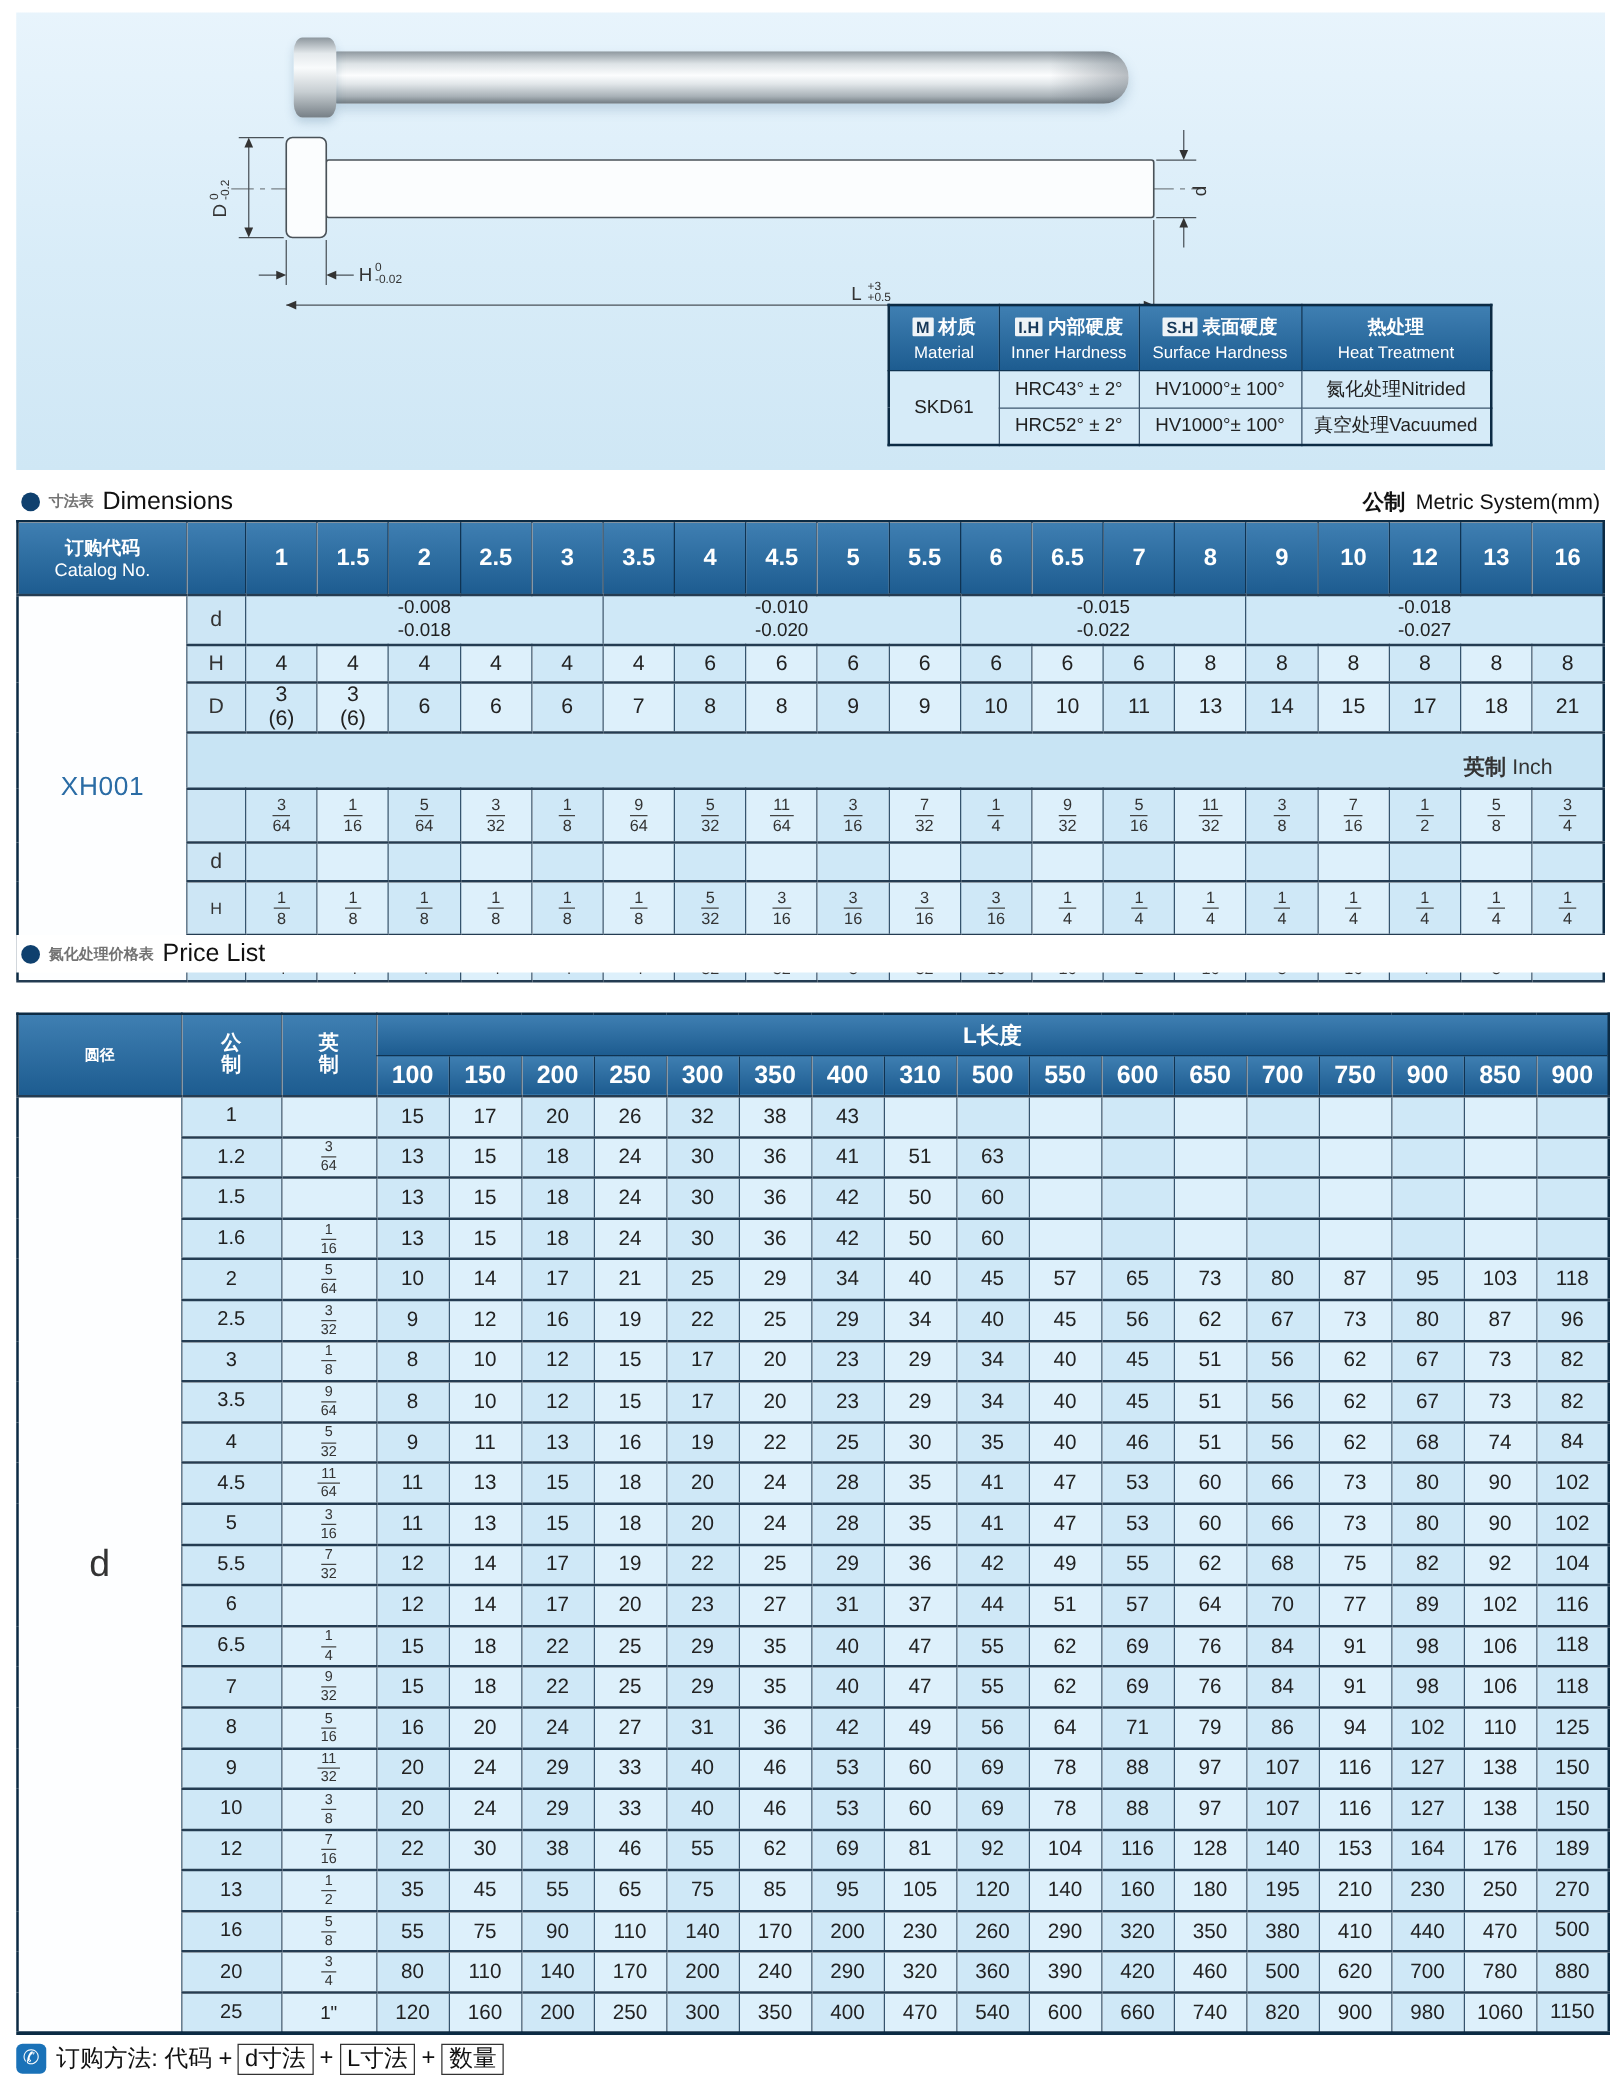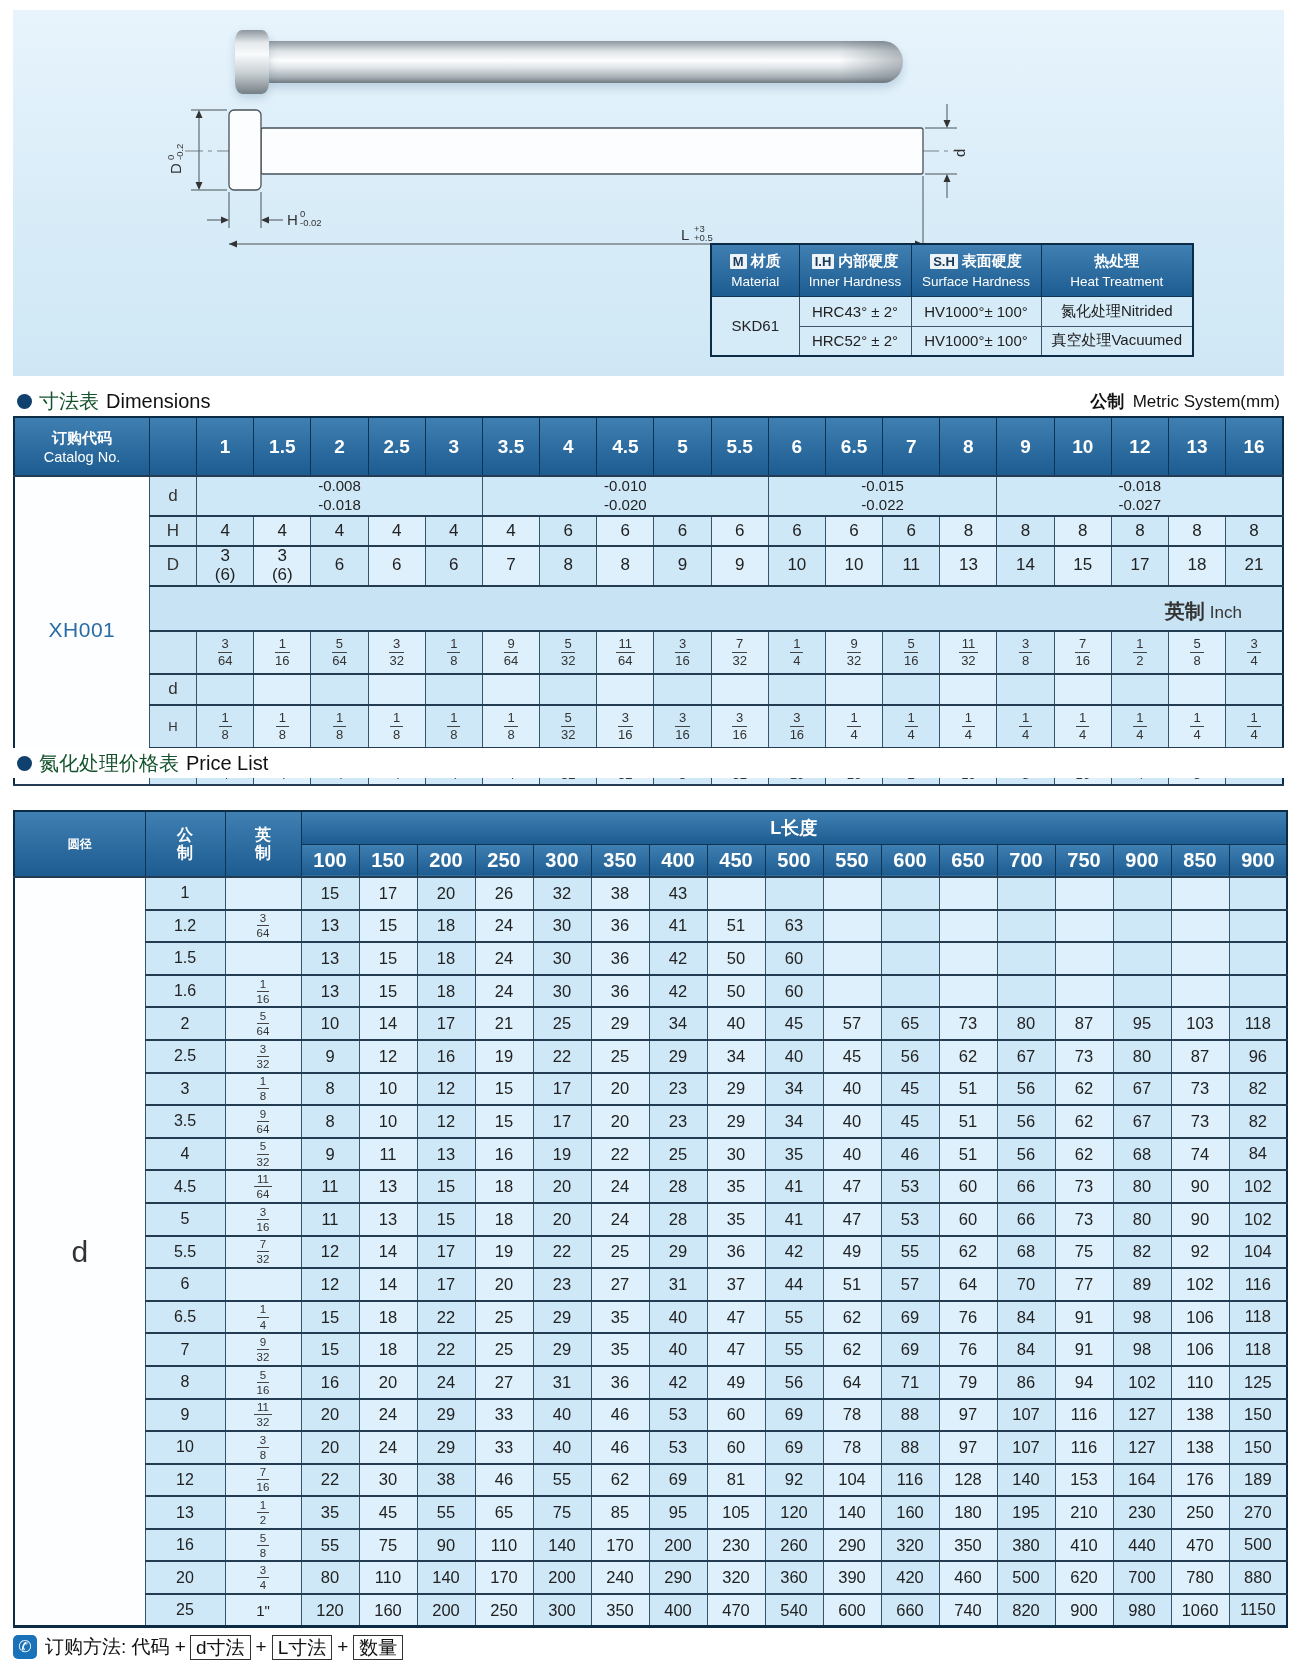--- a/index.html
+++ b/index.html
@@ -31,21 +31,21 @@
 .mat th{background:linear-gradient(180deg,var(--hdr-l),var(--hdr));color:#fff;font-size:15px;font-weight:bold;height:52px;border:1px solid #0f3352;padding:2px;text-align:center}
 .mat th .en{font-weight:normal;font-size:13.5px;margin-top:3px}
 .mat .badge{display:inline-block;background:#eef3f7;color:#17395a;font-size:13px;font-weight:bold;line-height:15px;padding:0 3px;margin-right:4px;border-radius:1px}
 .mat .badge:empty{display:none}
 .mat td{background:#d6ebf8;border:1px solid #3d566e;font-size:15px;color:#222;text-align:center;height:30px}
 
 
 .secbar{position:absolute;left:13px;width:1271px;height:30px;display:flex;align-items:center;justify-content:space-between;background:#fff;padding:0 4px}
 .secbar .lft{display:flex;align-items:center}
 .bullet{width:15px;height:15px;border-radius:50%;background:#0f406e;display:inline-block;margin-right:7px}
-.sec-zh{font-size:20px;font-weight:normal;color:#14532d;margin-right:7px}
+.sec-zh{font-size:12px;font-weight:bold;color:#737373;margin-right:7px}
 .sec-en{font-size:20px;color:#111}
 .unit-zh{font-size:17px;font-weight:bold;color:#111;margin-right:4px}
 .unit-en{font-size:17px;color:#111}
 #dim-bar{top:386px}
 #price-bar{top:748px}
 
 
 .grid{position:absolute;left:13px;width:1271px;border-collapse:collapse;table-layout:fixed;border:2px solid #0c2b44}
 .grid th,.grid td{border:1px solid #35546e;overflow:hidden;text-align:center;padding:0}
 .grid td{border-top-width:2px;border-bottom-width:2px;border-top-color:#243c52;border-bottom-color:#243c52;color:var(--ink)}
@@ -62,21 +62,21 @@
 .dim-grid .cat-h div:first-child{font-size:15px;font-weight:bold}
 .dim-grid .cat-h div:last-child{font-size:14.5px;font-weight:normal;margin-top:1px}
 .dim-grid .cat-cell{background:#fdfeff;font-size:21px;color:var(--accent);letter-spacing:.5px}
 .dim-grid .sub{font-size:17px;color:#333}
 .dim-grid .trow td{height:38px}
 .dim-grid .tol{font-size:15px;line-height:1.25;background:var(--cell)}
 .dim-grid .mrow td{height:30px;font-size:17px}
 .dim-grid .drow td{height:40px;line-height:1.1}
 .dim-grid .brow td{height:45px}
 .dim-grid .band{background:var(--band);text-align:right;vertical-align:bottom;padding:0 40px 5px 0}
-.dim-grid .band .zh{font-size:20px;font-weight:bold;color:#333;margin-right:5px}
+.dim-grid .band .zh{font-size:17px;font-weight:bold;color:#333;margin-right:5px}
 .dim-grid .band .en{font-size:17px;color:#333}
 .dim-grid .frow td{height:43px;font-size:13px}
 .dim-grid .erow td{height:31px;font-size:17px}
 .dim-grid .lastrow td{height:37px}
 
 
 #price-table{top:810px;border-bottom-width:3px}
 .price-grid col.c-dia{background:#fdfeff;width:131px}
 .price-grid col.c-met{background:var(--cell);width:80px}
 .price-grid col.c-in{background:var(--cell-alt);width:76px}
@@ -522,21 +522,21 @@
           <th class="len-h" colspan="17">L长度</th>
         </tr>
         <tr class="h2">
           <th>100</th>
           <th>150</th>
           <th>200</th>
           <th>250</th>
           <th>300</th>
           <th>350</th>
           <th>400</th>
-          <th>450</th>
+          <th>310</th>
           <th>500</th>
           <th>550</th>
           <th>600</th>
           <th>650</th>
           <th>700</th>
           <th>750</th>
           <th>900</th>
           <th>850</th>
           <th>900</th>
         </tr>

